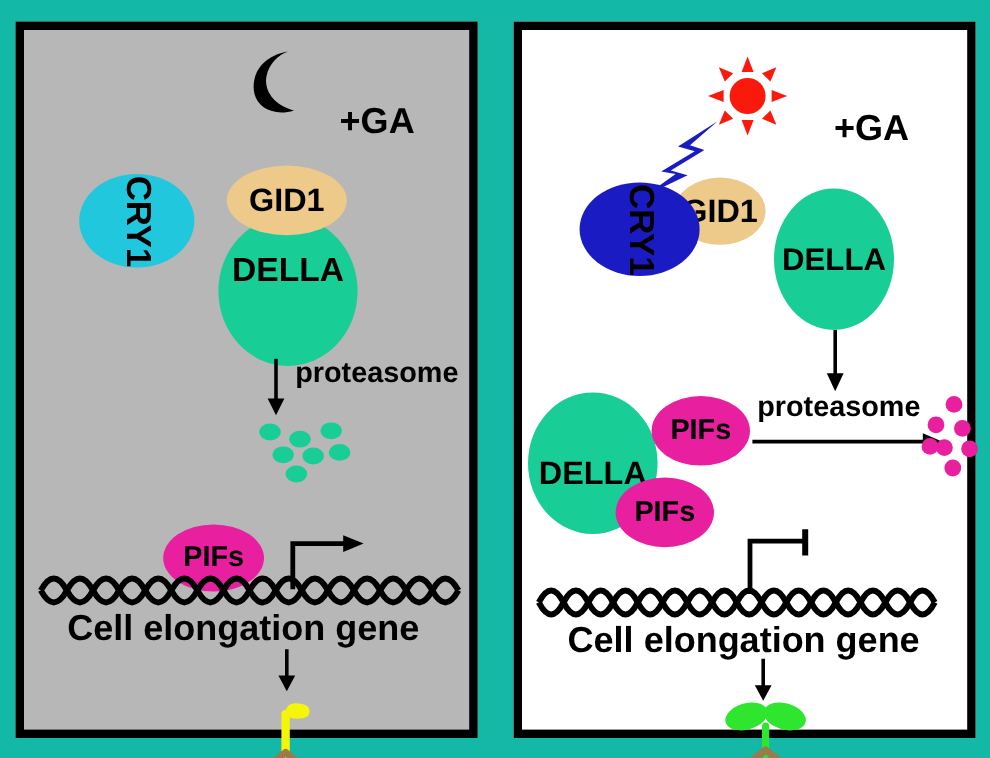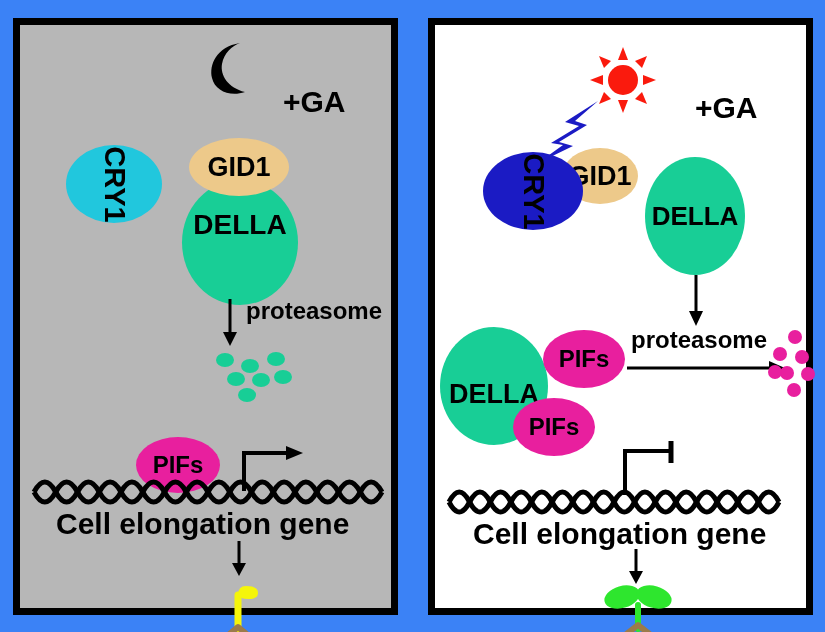--- a/index.html
+++ b/index.html
@@ -7,21 +7,21 @@
     padding: 0;
     background: #ffffff;
   }
   body {
     font-family: "Liberation Sans", sans-serif;
   }
   #figure {
     position: relative;
     width: 825px;
     height: 632px;
-    background: #3b82f6;
+    background: #14b8a6;
     overflow: hidden;
   }
   .panel {
     position: absolute;
     box-sizing: border-box;
     border: 7px solid #000000;
   }
   #panel-dark {
     left: 13px;
     top: 18px;

